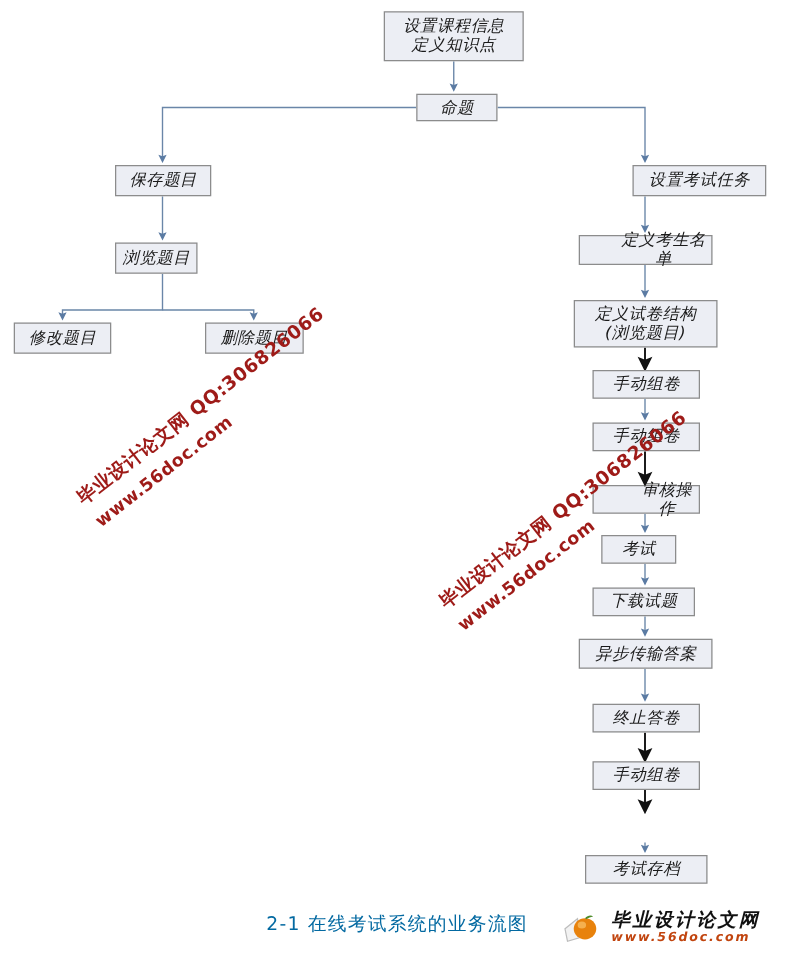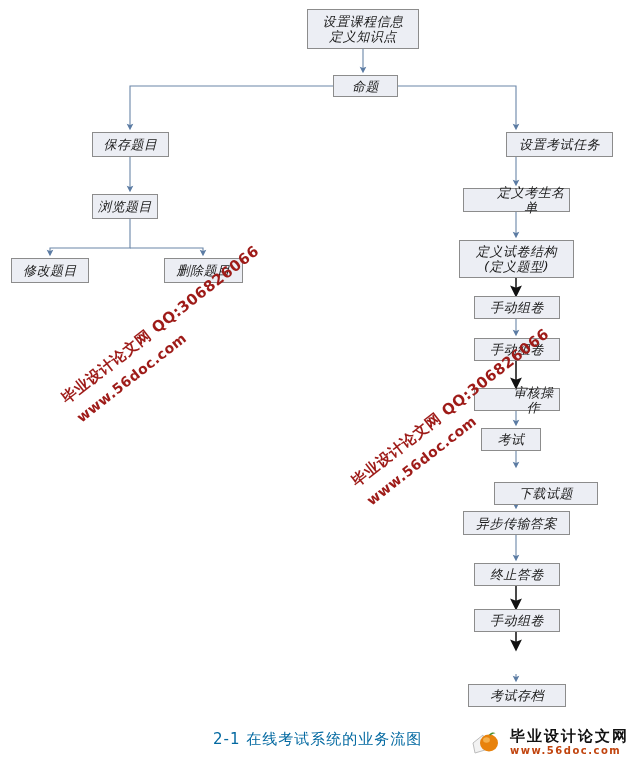--- a/index.html
+++ b/index.html
@@ -136,44 +136,44 @@
   <div class="node" style="left:307px;top:9px;width:112px;height:40px;">设置课程信息
 定义知识点</div>
   <div class="node" style="left:333px;top:75px;width:65px;height:22px;">命题</div>
   <div class="node" style="left:92px;top:132px;width:77px;height:25px;">保存题目</div>
   <div class="node" style="left:92px;top:194px;width:66px;height:25px;">浏览题目</div>
   <div class="node" style="left:11px;top:258px;width:78px;height:25px;">修改题目</div>
   <div class="node" style="left:164px;top:258px;width:79px;height:25px;">删除题目</div>
   <div class="node" style="left:463px;top:132px;width:107px;height:25px;margin-left:43px;">设置考试任务</div>
   <div class="node" style="left:463px;top:188px;width:107px;height:24px;padding-left:29px;">定义考生名单</div>
   <div class="node" style="left:459px;top:240px;width:115px;height:38px;">定义试卷结构
-(定义题型)</div>
+(浏览题目)</div>
   <div class="node" style="left:474px;top:296px;width:86px;height:23px;">手动组卷</div>
   <div class="node" style="left:474px;top:338px;width:86px;height:23px;">手动组卷</div>
   <div class="node" style="left:474px;top:388px;width:86px;height:23px;padding-left:33px;">审核操作</div>
   <div class="node" style="left:481px;top:428px;width:60px;height:23px;">考试</div>
-  <div class="node" style="left:474px;top:482px;width:104px;height:23px;margin-left:20px;">下载试题</div>
+  <div class="node" style="left:474px;top:470px;width:82px;height:23px;">下载试题</div>
   <div class="node" style="left:463px;top:511px;width:107px;height:24px;">异步传输答案</div>
   <div class="node" style="left:474px;top:563px;width:86px;height:23px;">终止答卷</div>
   <div class="node" style="left:474px;top:609px;width:86px;height:23px;">手动组卷</div>
   <div class="node" style="left:468px;top:684px;width:98px;height:23px;">考试存档</div>
 
   <div class="wm" style="left:58px;top:393px;transform:rotate(-38deg);">
     <div class="l1">毕业设计论文网   QQ:306826066</div>
     <div class="l2" style="margin-top:6px;">www.56doc.com</div>
   </div>
 
   <div class="wm" style="left:348px;top:476px;transform:rotate(-38deg);">
     <div class="l1">毕业设计论文网   QQ:306826066</div>
     <div class="l2" style="margin-top:6px;">www.56doc.com</div>
   </div>
 
   <div class="caption" style="left:213px;top:730px;">2-1  在线考试系统的业务流图</div>
 
-  <div class="logo" style="left:472px;top:729px;">
+  <div class="logo" style="left:451px;top:729px;font-style:italic;">
     <span class="logo-mark">
       <svg width="34" height="26" viewBox="0 0 34 26" xmlns="http://www.w3.org/2000/svg">
         <path d="M1,13 L11,5 L13,20 L3,23 Z" fill="#f2f2f2" stroke="#bdbdbd" stroke-width="1"></path>
         <ellipse cx="17" cy="13" rx="9" ry="8.5" fill="#e8820c"></ellipse>
         <ellipse cx="14.5" cy="10" rx="3.4" ry="2.8" fill="#f7b95b" opacity="0.85"></ellipse>
         <path d="M17,4.6 C19,2.2 22,2 23.5,3.2 C21.6,3.6 19.6,4.4 18.2,5.4 Z" fill="#4e8c2b"></path>
       </svg>
     </span>
     <span class="logo-text">
       <span class="logo-cn">毕业设计论文网</span>

